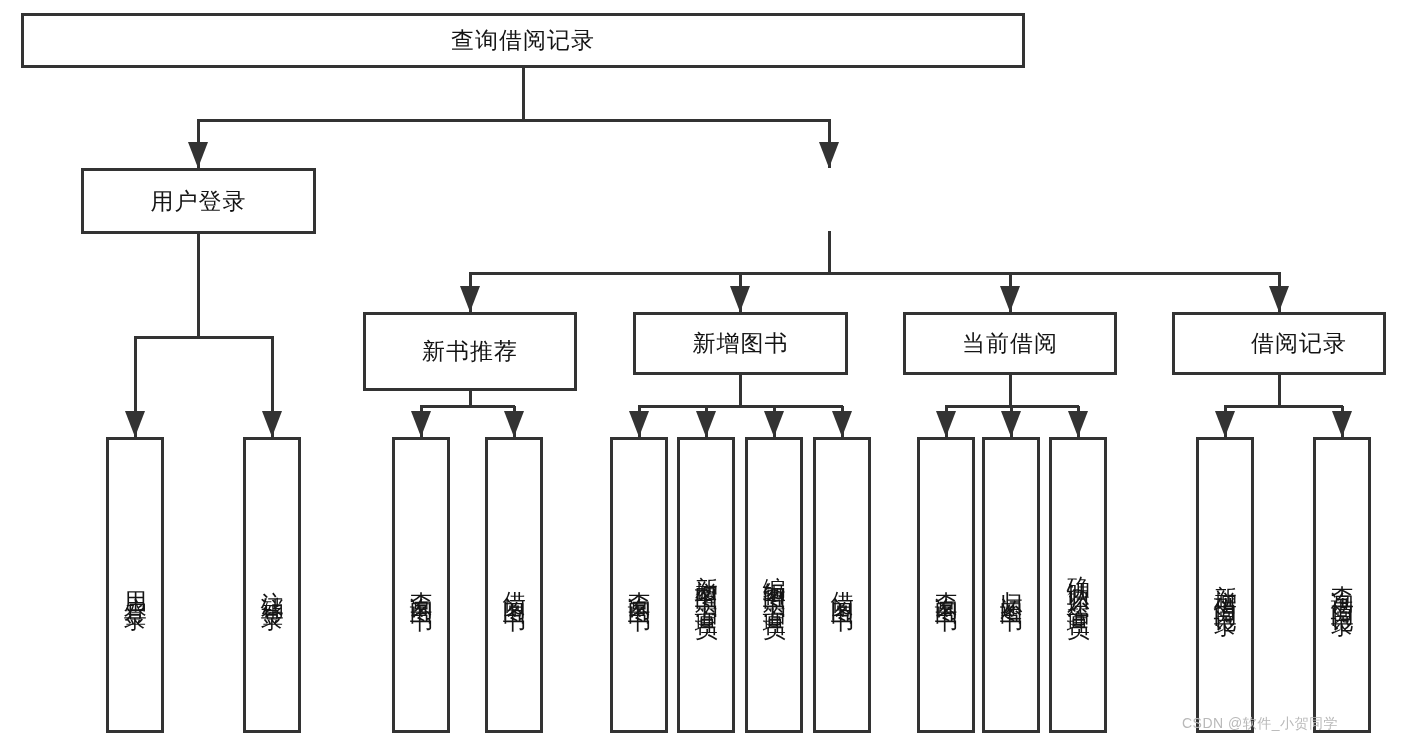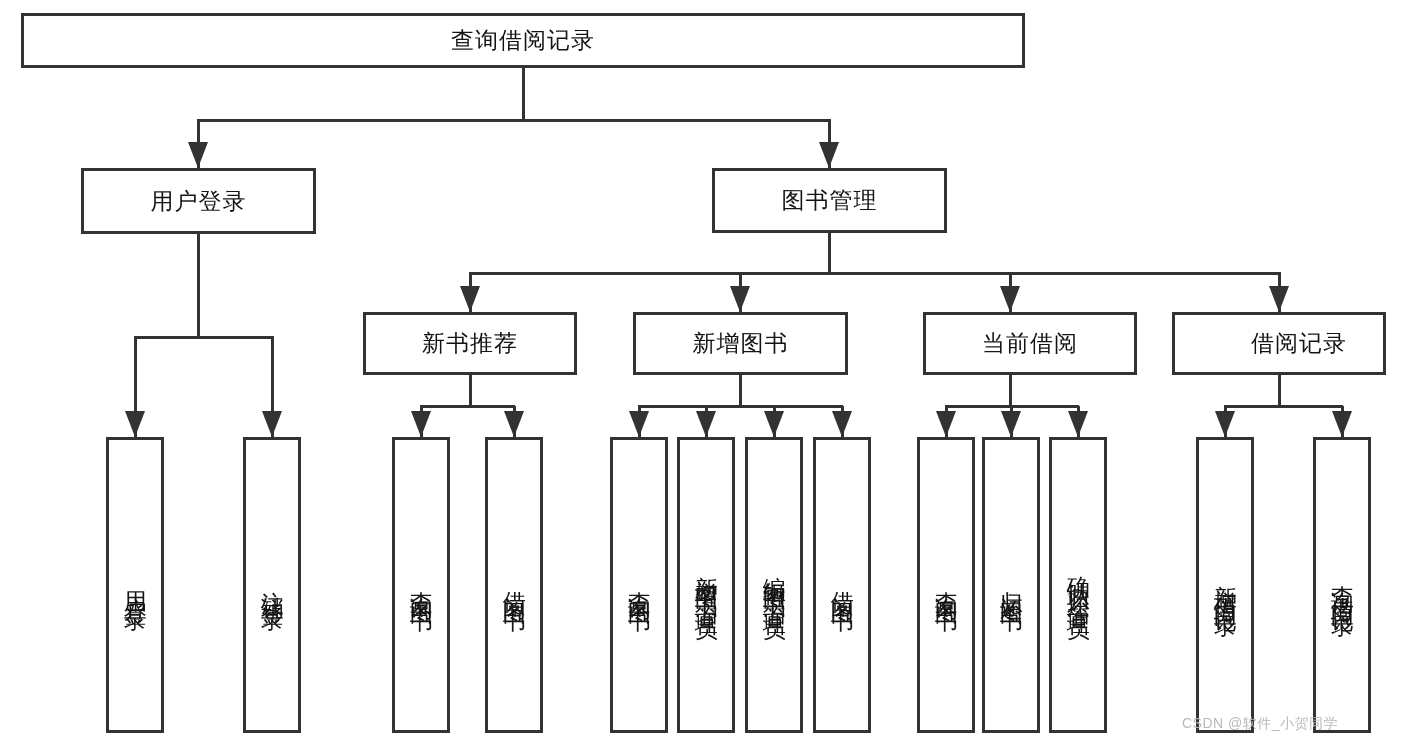--- a/index.html
+++ b/index.html
@@ -86,37 +86,36 @@
 <div class="stage">
 
   <div class="box" style="left:21px; top:13px; width:1004px; height:55px;">查询借阅记录</div>
 
   <div class="vline" style="left:523px; top:66px; height:56px;"></div>
   <div class="hline" style="left:197px; top:120px; width:634px;"></div>
   <div class="arrow" style="left:198px; top:120px; height:48px;"></div>
   <div class="arrow" style="left:829px; top:120px; height:48px;"></div>
 
   <div class="box" style="left:81px; top:168px; width:235px; height:66px;">用户登录</div>
-  <div class="box" style="left:712px; top:168px; width:235px; height:65px;">图书管理</div>
 
   <div class="vline" style="left:198px; top:232px; height:107px;"></div>
   <div class="hline" style="left:134px; top:337px; width:140px;"></div>
   <div class="arrow" style="left:135px; top:337px; height:100px;"></div>
   <div class="arrow" style="left:272px; top:337px; height:100px;"></div>
 
   <div class="vline" style="left:829px; top:231px; height:44px;"></div>
   <div class="hline" style="left:469px; top:273px; width:812px;"></div>
   <div class="arrow" style="left:470px; top:273px; height:39px;"></div>
   <div class="arrow" style="left:740px; top:273px; height:39px;"></div>
   <div class="arrow" style="left:1010px; top:273px; height:39px;"></div>
   <div class="arrow" style="left:1279px; top:273px; height:39px;"></div>
 
-  <div class="box" style="left:363px; top:312px; width:214px; height:63px;font-family:Liberation Mono, monospace;">新书推荐</div>
+  <div class="box" style="left:363px; top:312px; width:214px; height:79px;font-family:Liberation Mono, monospace;">新书推荐</div>
   <div class="box" style="left:633px; top:312px; width:215px; height:63px;">新增图书</div>
-  <div class="box" style="left:903px; top:312px; width:214px; height:63px;margin-left:20px;">当前借阅</div>
+  <div class="box" style="left:903px; top:312px; width:214px; height:63px;">当前借阅</div>
   <div class="box" style="left:1172px; top:312px; width:214px; height:63px;padding-left:40px;">借阅记录</div>
 
   <div class="vline" style="left:470px; top:374px; height:34px;"></div>
   <div class="hline" style="left:420px; top:406px; width:95px;"></div>
   <div class="arrow" style="left:421px; top:406px; height:31px;"></div>
   <div class="arrow" style="left:514px; top:406px; height:31px;"></div>
 
   <div class="vline" style="left:740px; top:374px; height:34px;"></div>
   <div class="hline" style="left:638px; top:406px; width:205px;"></div>
   <div class="arrow" style="left:639px; top:406px; height:31px;"></div>

